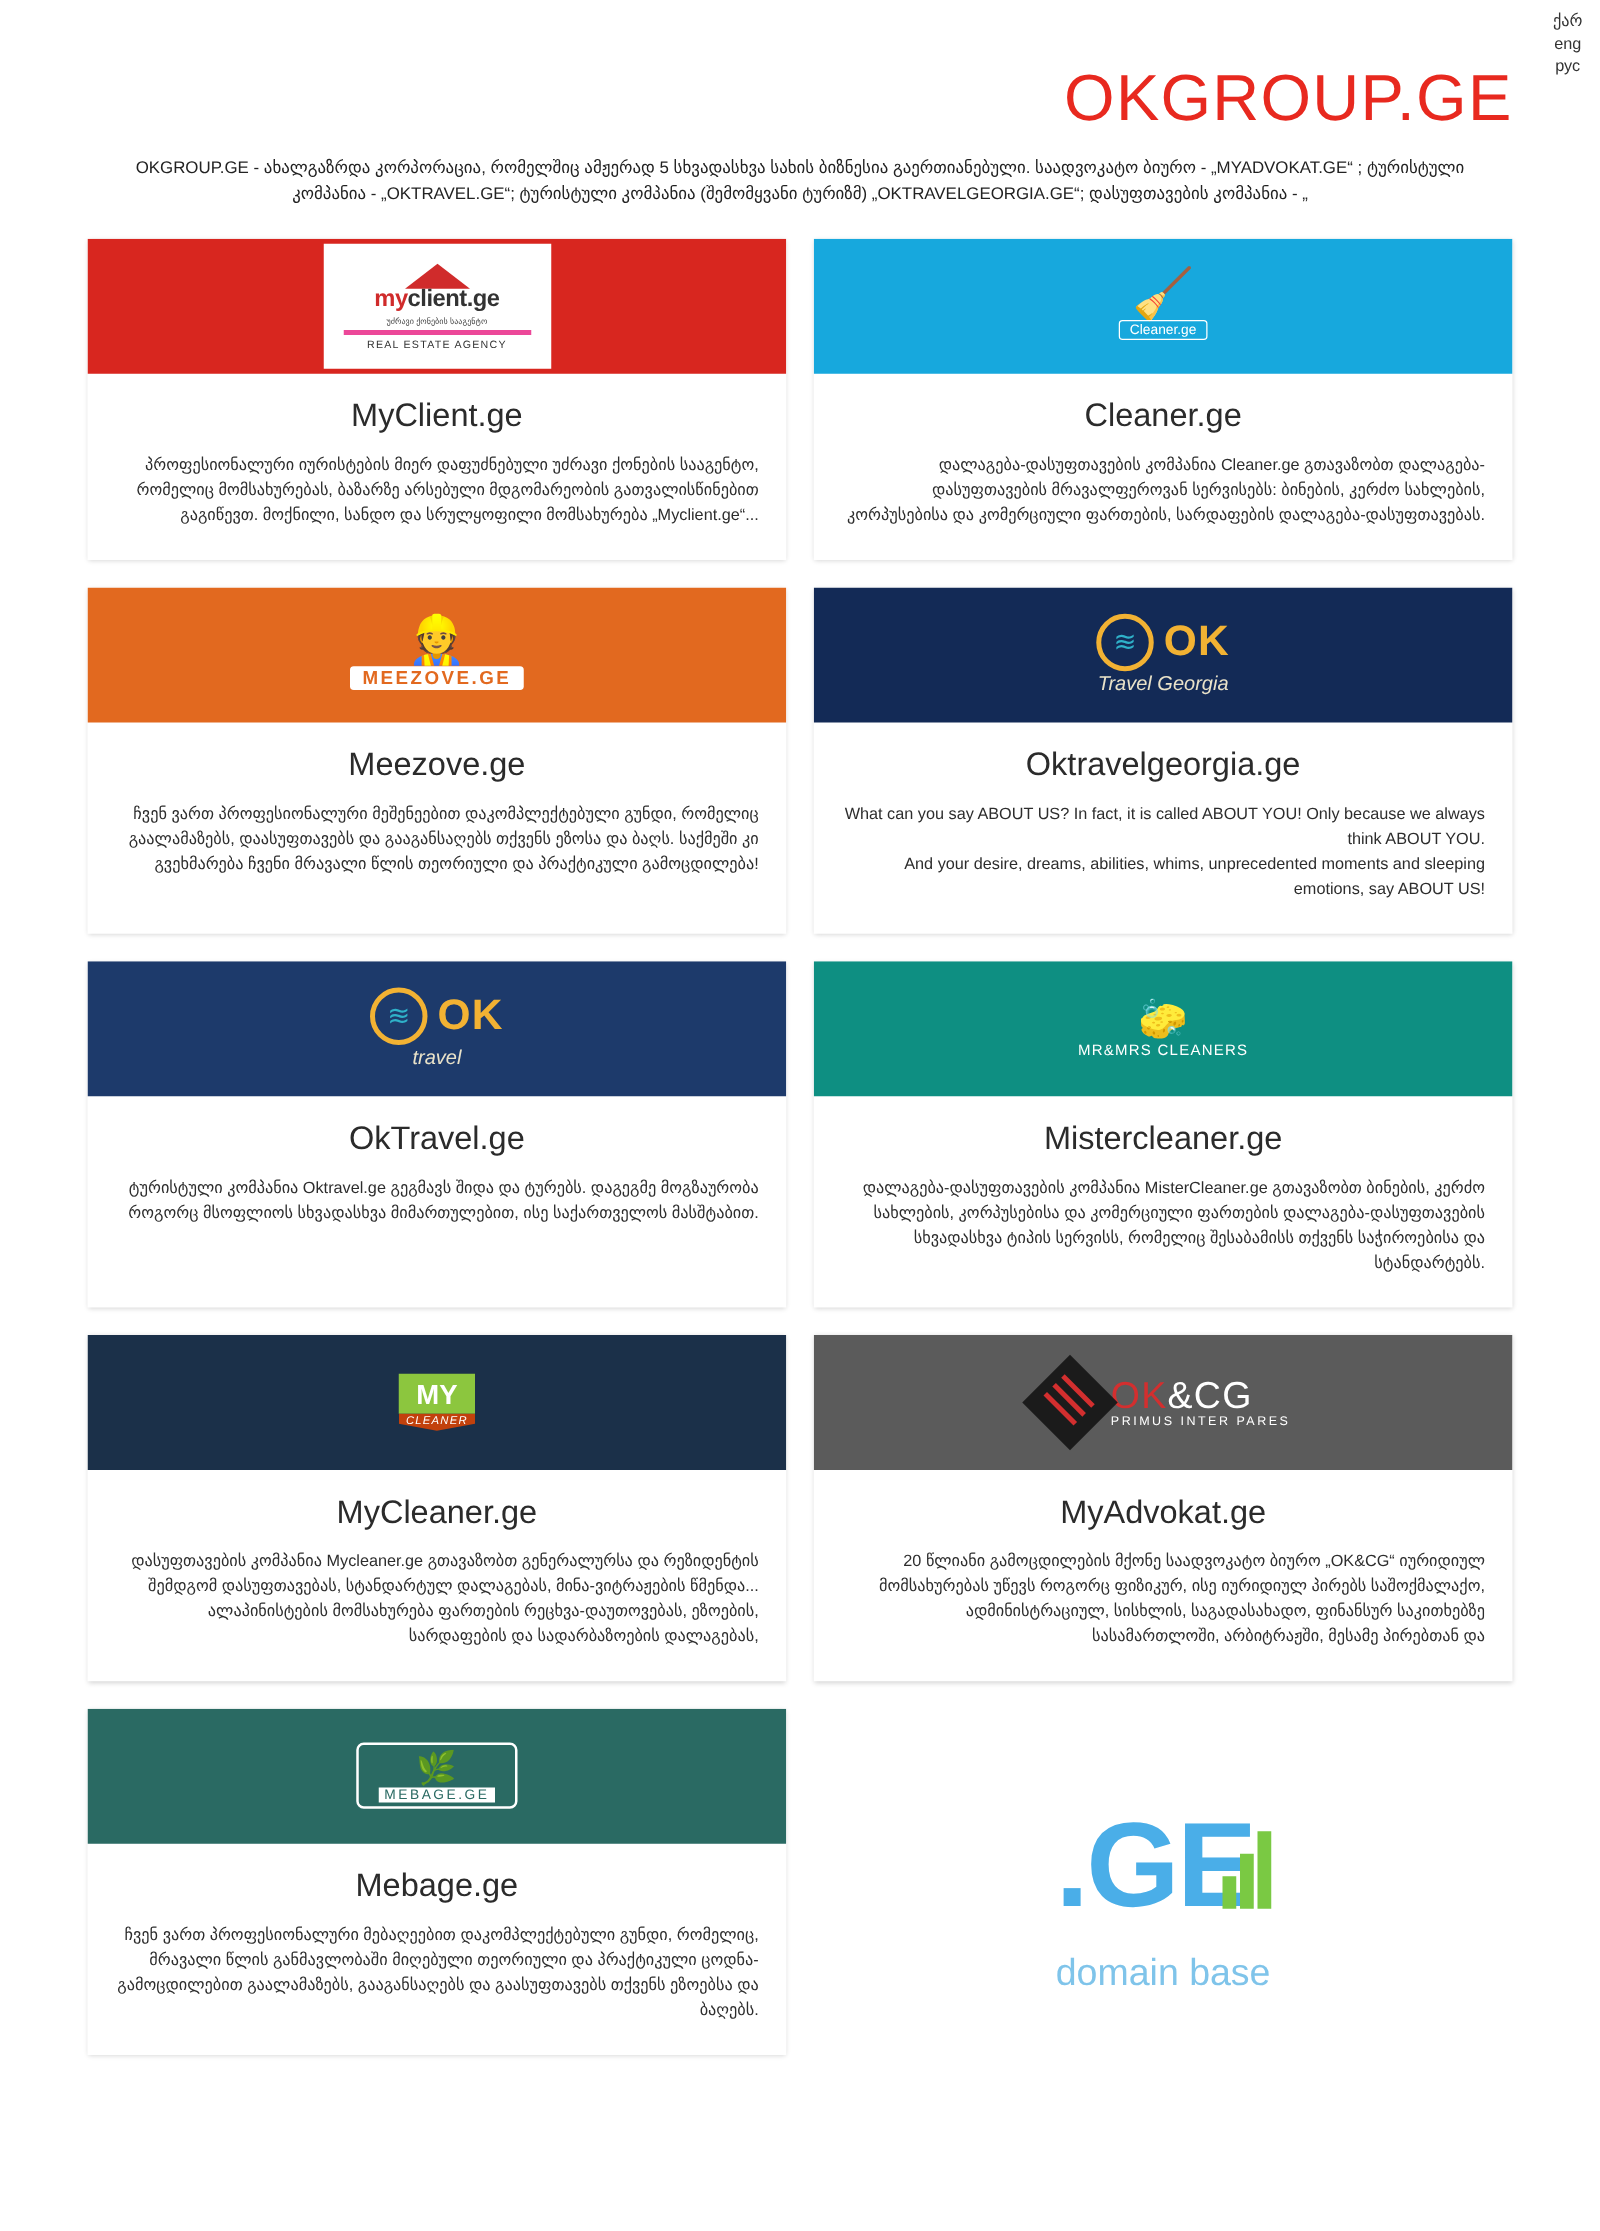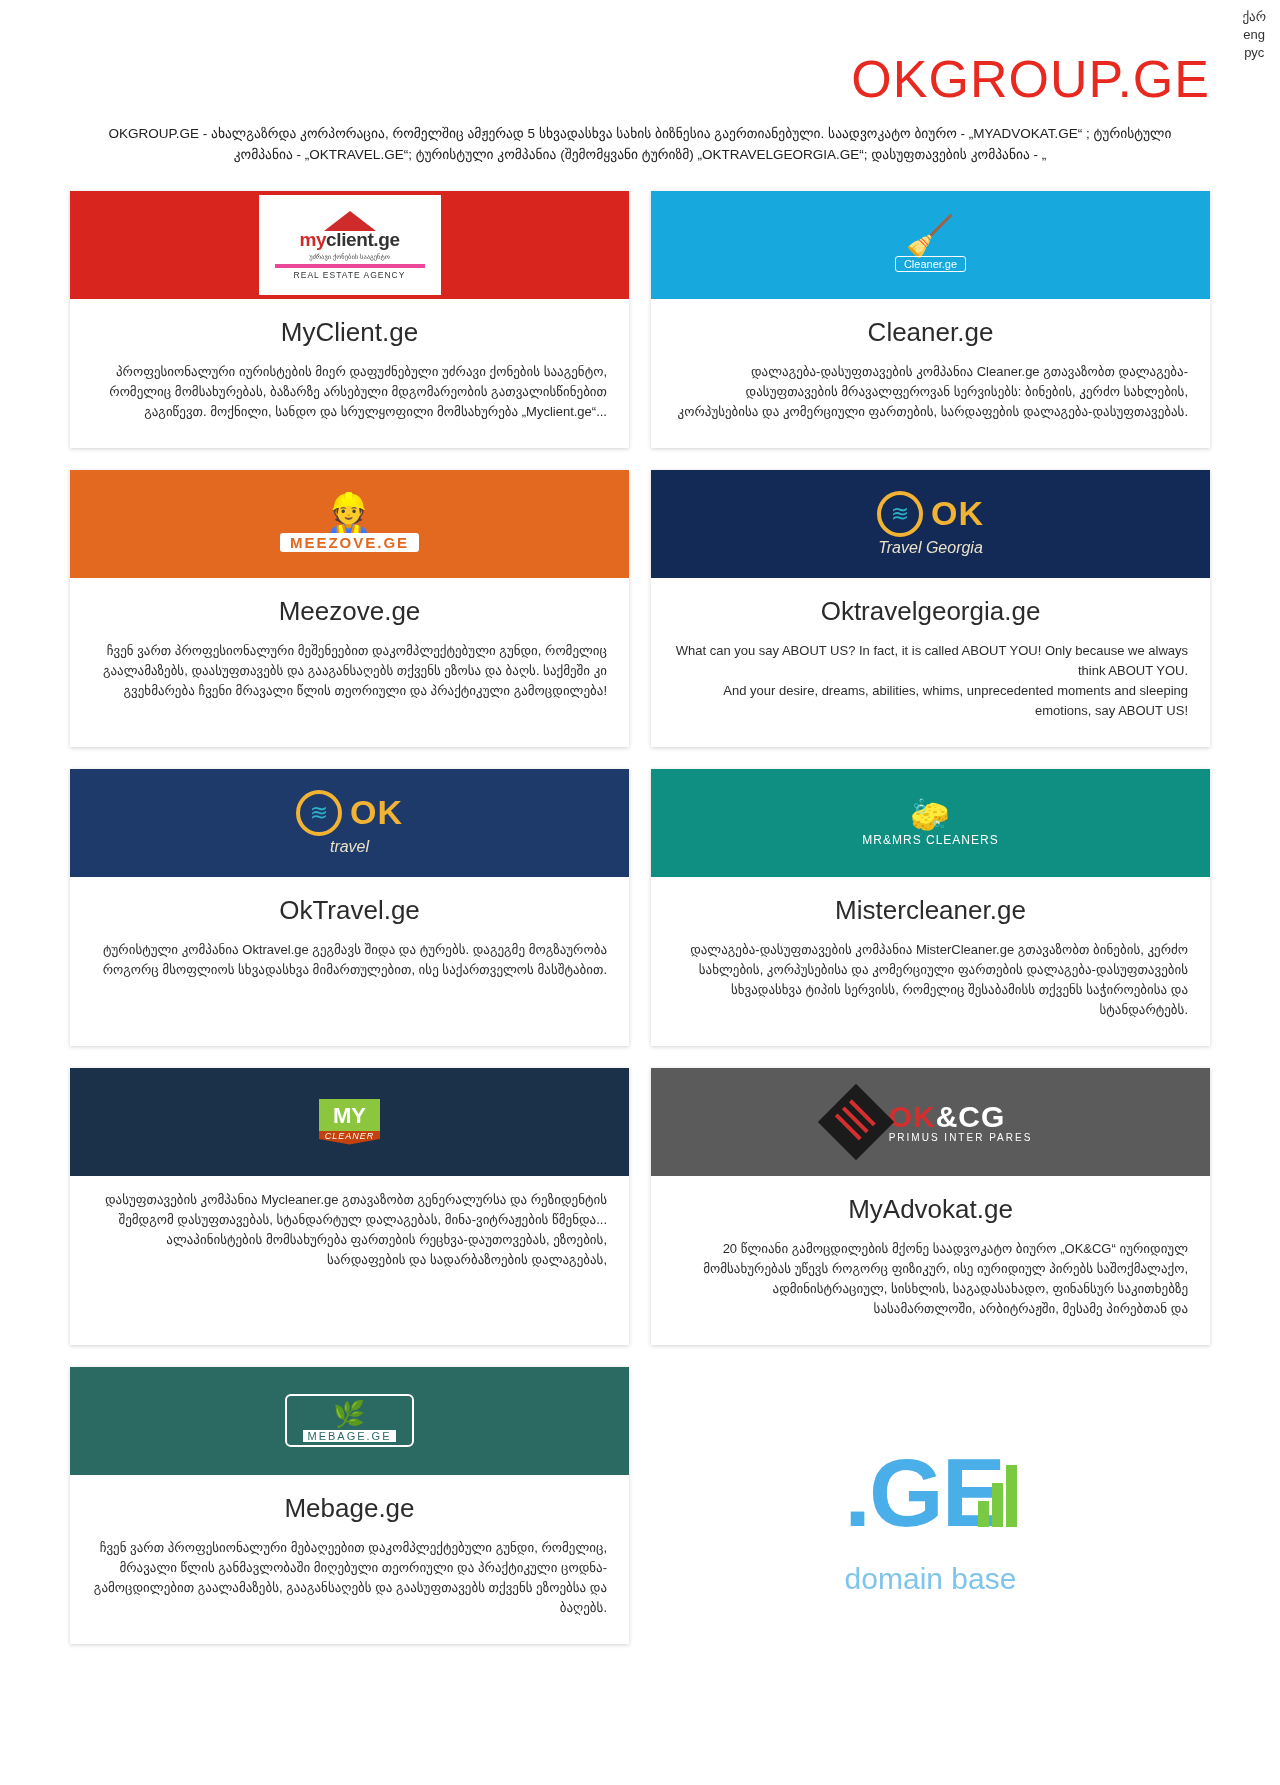--- a/index.html
+++ b/index.html
@@ -220,21 +220,21 @@
     content: "";
     position: absolute;
     left: 8px; top: 14px;
     width: 34px; height: 4px;
     background: #d32f2f;
     box-shadow: 0 10px 0 #d32f2f, 0 20px 0 #d32f2f;
   }
   .okcg-logo .txt .big {
     color: #d32f2f;
     font-size: 30px;
-    font-weight: bold;
+    font-weight: normal;
     letter-spacing: 1px;
   }
   .okcg-logo .txt .big .white { color: #ffffff; }
   .okcg-logo .txt .small {
     color: #ffffff;
     font-size: 10px;
     letter-spacing: 2px;
     margin-top: -2px;
   }
 
@@ -392,20 +392,21 @@
     </div>
 
     <div class="card">
       <div class="card-banner" style="background:#1b3049">
         <div class="mycleaner-logo">
           <span class="badge">MY</span>
           <span class="sub">CLEANER</span>
         </div>
       </div>
       <div class="card-body">
+        <div class="card-title">MyCleaner.ge</div>
         <div class="card-text">დასუფთავების კომპანია Mycleaner.ge გთავაზობთ გენერალურსა და რეზიდენტის შემდგომ  დასუფთავებას, სტანდარტულ დალაგებას, მინა-ვიტრაჟების წმენდა... ალაპინისტების მომსახურება ფართების რეცხვა-დაუთოვებას, ეზოების, სარდაფების და სადარბაზოების დალაგებას,</div>
       </div>
     </div>
 
     <div class="card">
       <div class="card-banner" style="background:#5b5b5b">
         <div class="okcg-logo">
           <span class="diamond"></span>
           <span class="txt">
             <span class="big"><span>OK</span><span class="white">&amp;CG</span></span>

